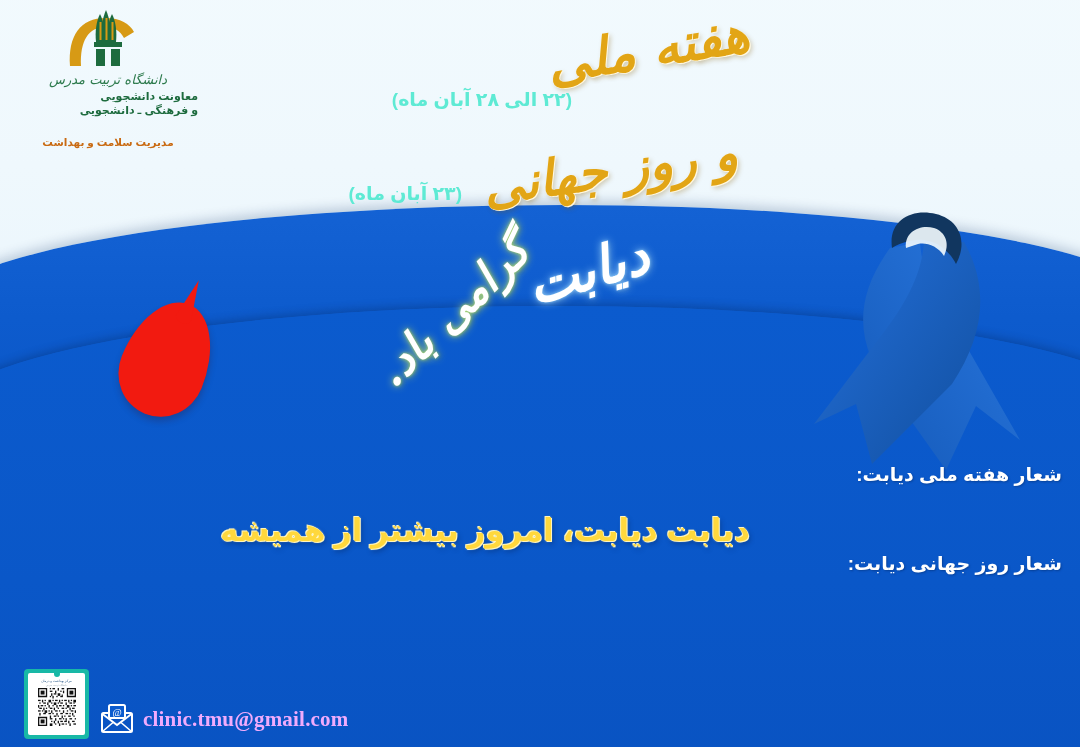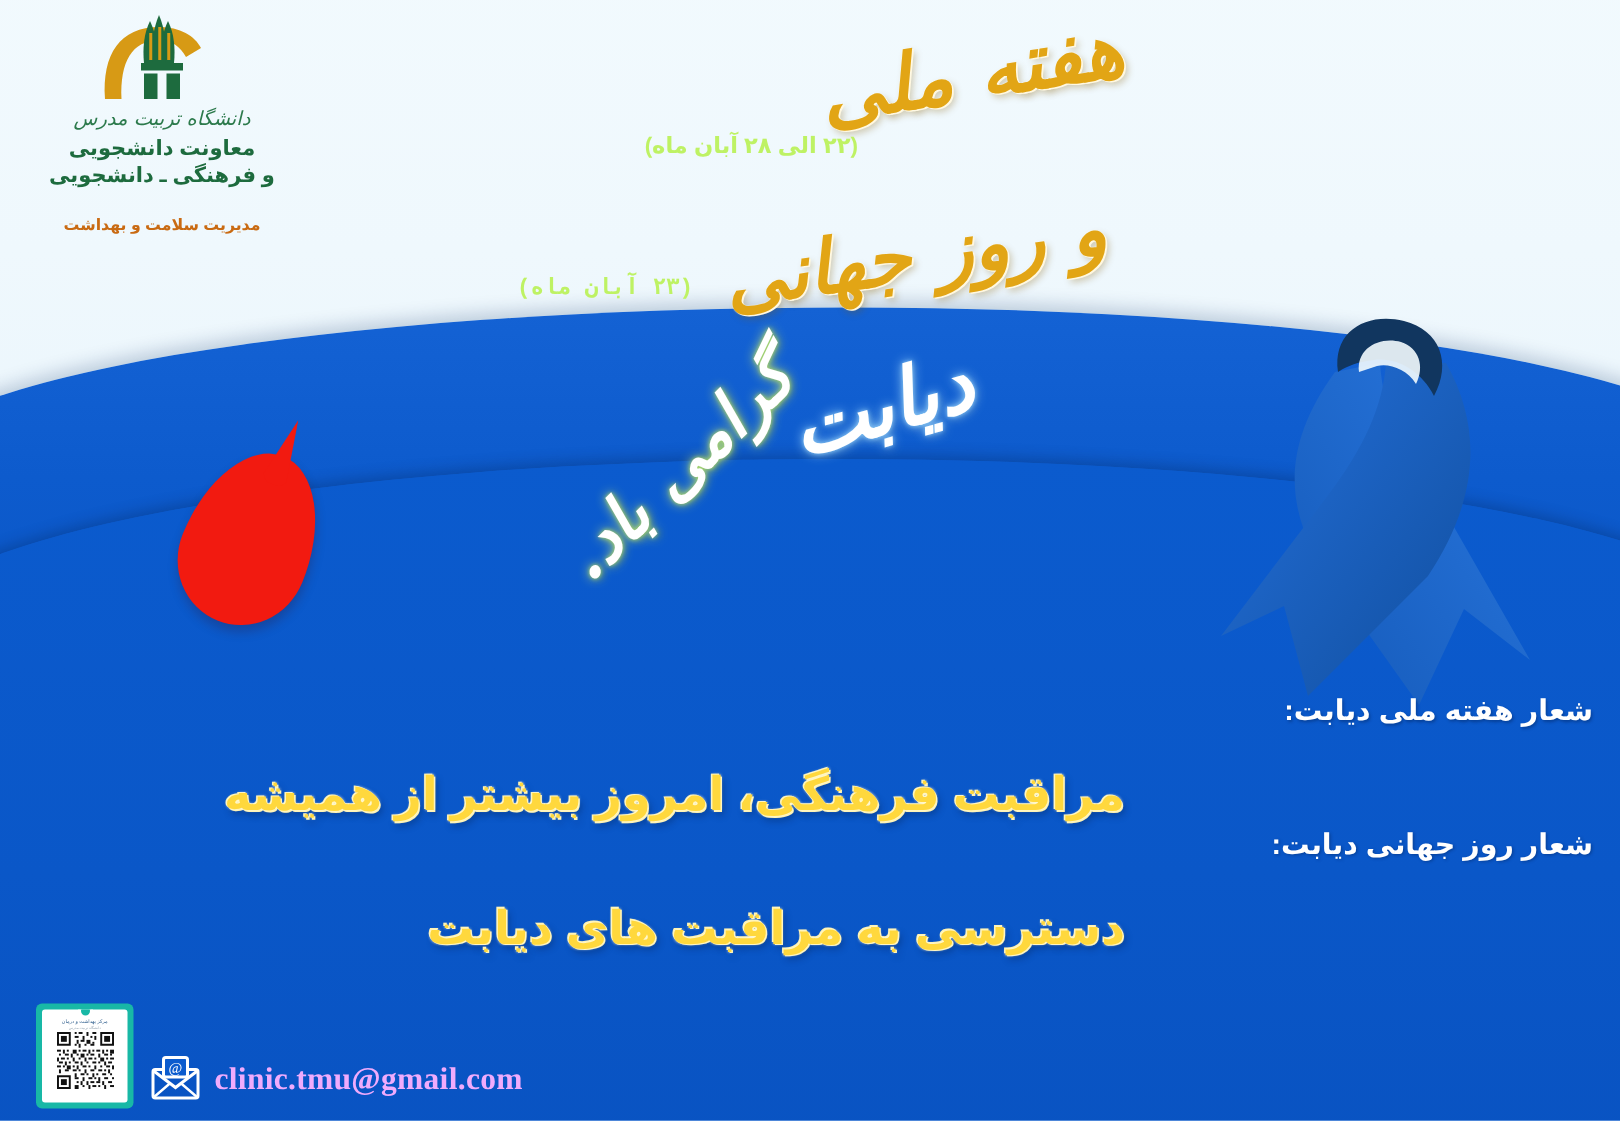--- a/index.html
+++ b/index.html
@@ -66,25 +66,26 @@
     text-align: center;
     z-index: 40;
   }
   .logo-mark {
     position: relative;
     width: 96px;
     height: 62px;
     margin: 0 auto 2px;
   }
   .logo-line-1, .logo-line-2 {
-    font-size: 14px;
+    font-size: 11px;
     font-weight: bold;
     color: #1d6b3e;
     line-height: 1.32;
     letter-spacing: -0.2px;
+    text-align: right;
   }
   .logo-script {
     font-size: 13px;
     color: #2c7a4c;
     line-height: 1.2;
     margin-bottom: 1px;
     font-style: italic;
     font-family: "DejaVu Serif", serif;
   }
   .logo-line-3 {
@@ -147,28 +148,28 @@
     text-shadow:
       0 0 3px #a8d86b,
       0 0 8px #bde082,
       1px 2px 4px rgba(60, 100, 20, 0.28);
   }
 
   
   .date-note {
     position: absolute;
     z-index: 32;
-    color: #bef264;
-    font-weight: bold;
-    font-size: 15px;
+    color: #5eead4;
+    font-weight: bold;
+    font-size: 19px;
     white-space: nowrap;
     direction: rtl;
   }
   .date-note-1 { right: 508px; top: 88px; }
-  .date-note-2 { right: 618px; top: 182px; font-family: Liberation Mono, monospace; }
+  .date-note-2 { right: 618px; top: 182px; }
 
   
   .blood-drop {
     position: absolute;
     left: 124px;
     top: 300px;
     width: 86px;
     height: 118px;
     background: #f21a10;
     border-radius: 50% 50% 50% 50% / 62% 62% 38% 38%;
@@ -392,22 +393,21 @@
 
       <path d="M112 40 C108 12 132 0 156 6 C180 12 188 34 176 56 C168 40 152 30 136 32 C126 33 118 36 112 40 Z" fill="#11365f"></path>
 
       <path d="M126 40 C124 24 140 16 154 20 C166 24 170 36 164 48 C158 38 146 34 138 36 Z" fill="#f3fbfe" opacity="0.9"></path>
     </svg>
   </div>
 
   <div class="slogan-label label-worldday">شعار روز جهانی دیابت:</div>
   <div class="slogan-label label-weekly">شعار هفته ملی دیابت:</div>
 
-  <div class="slogan slogan-1">مراقبت فرهنگی، امروز بیشتر از همیشه</div>
-  <div class="slogan slogan-2">دسترسی به مراقبت های دیابت</div>
+  <div class="slogan slogan-1">دیابت دیابت، امروز بیشتر از همیشه</div>
 
   <div class="footer">
 
     <div class="qr-card">
       <div class="qr-inner">
         <div class="qr-dot"></div>
         <div class="qr-caption">مرکز بهداشت و درمان</div>
         <div class="qr-sub">دانشگاه تربیت مدرس</div>
         <svg class="qr-matrix" viewBox="0 0 29 29" aria-hidden="true">
           <rect width="29" height="29" fill="#fff"></rect>

